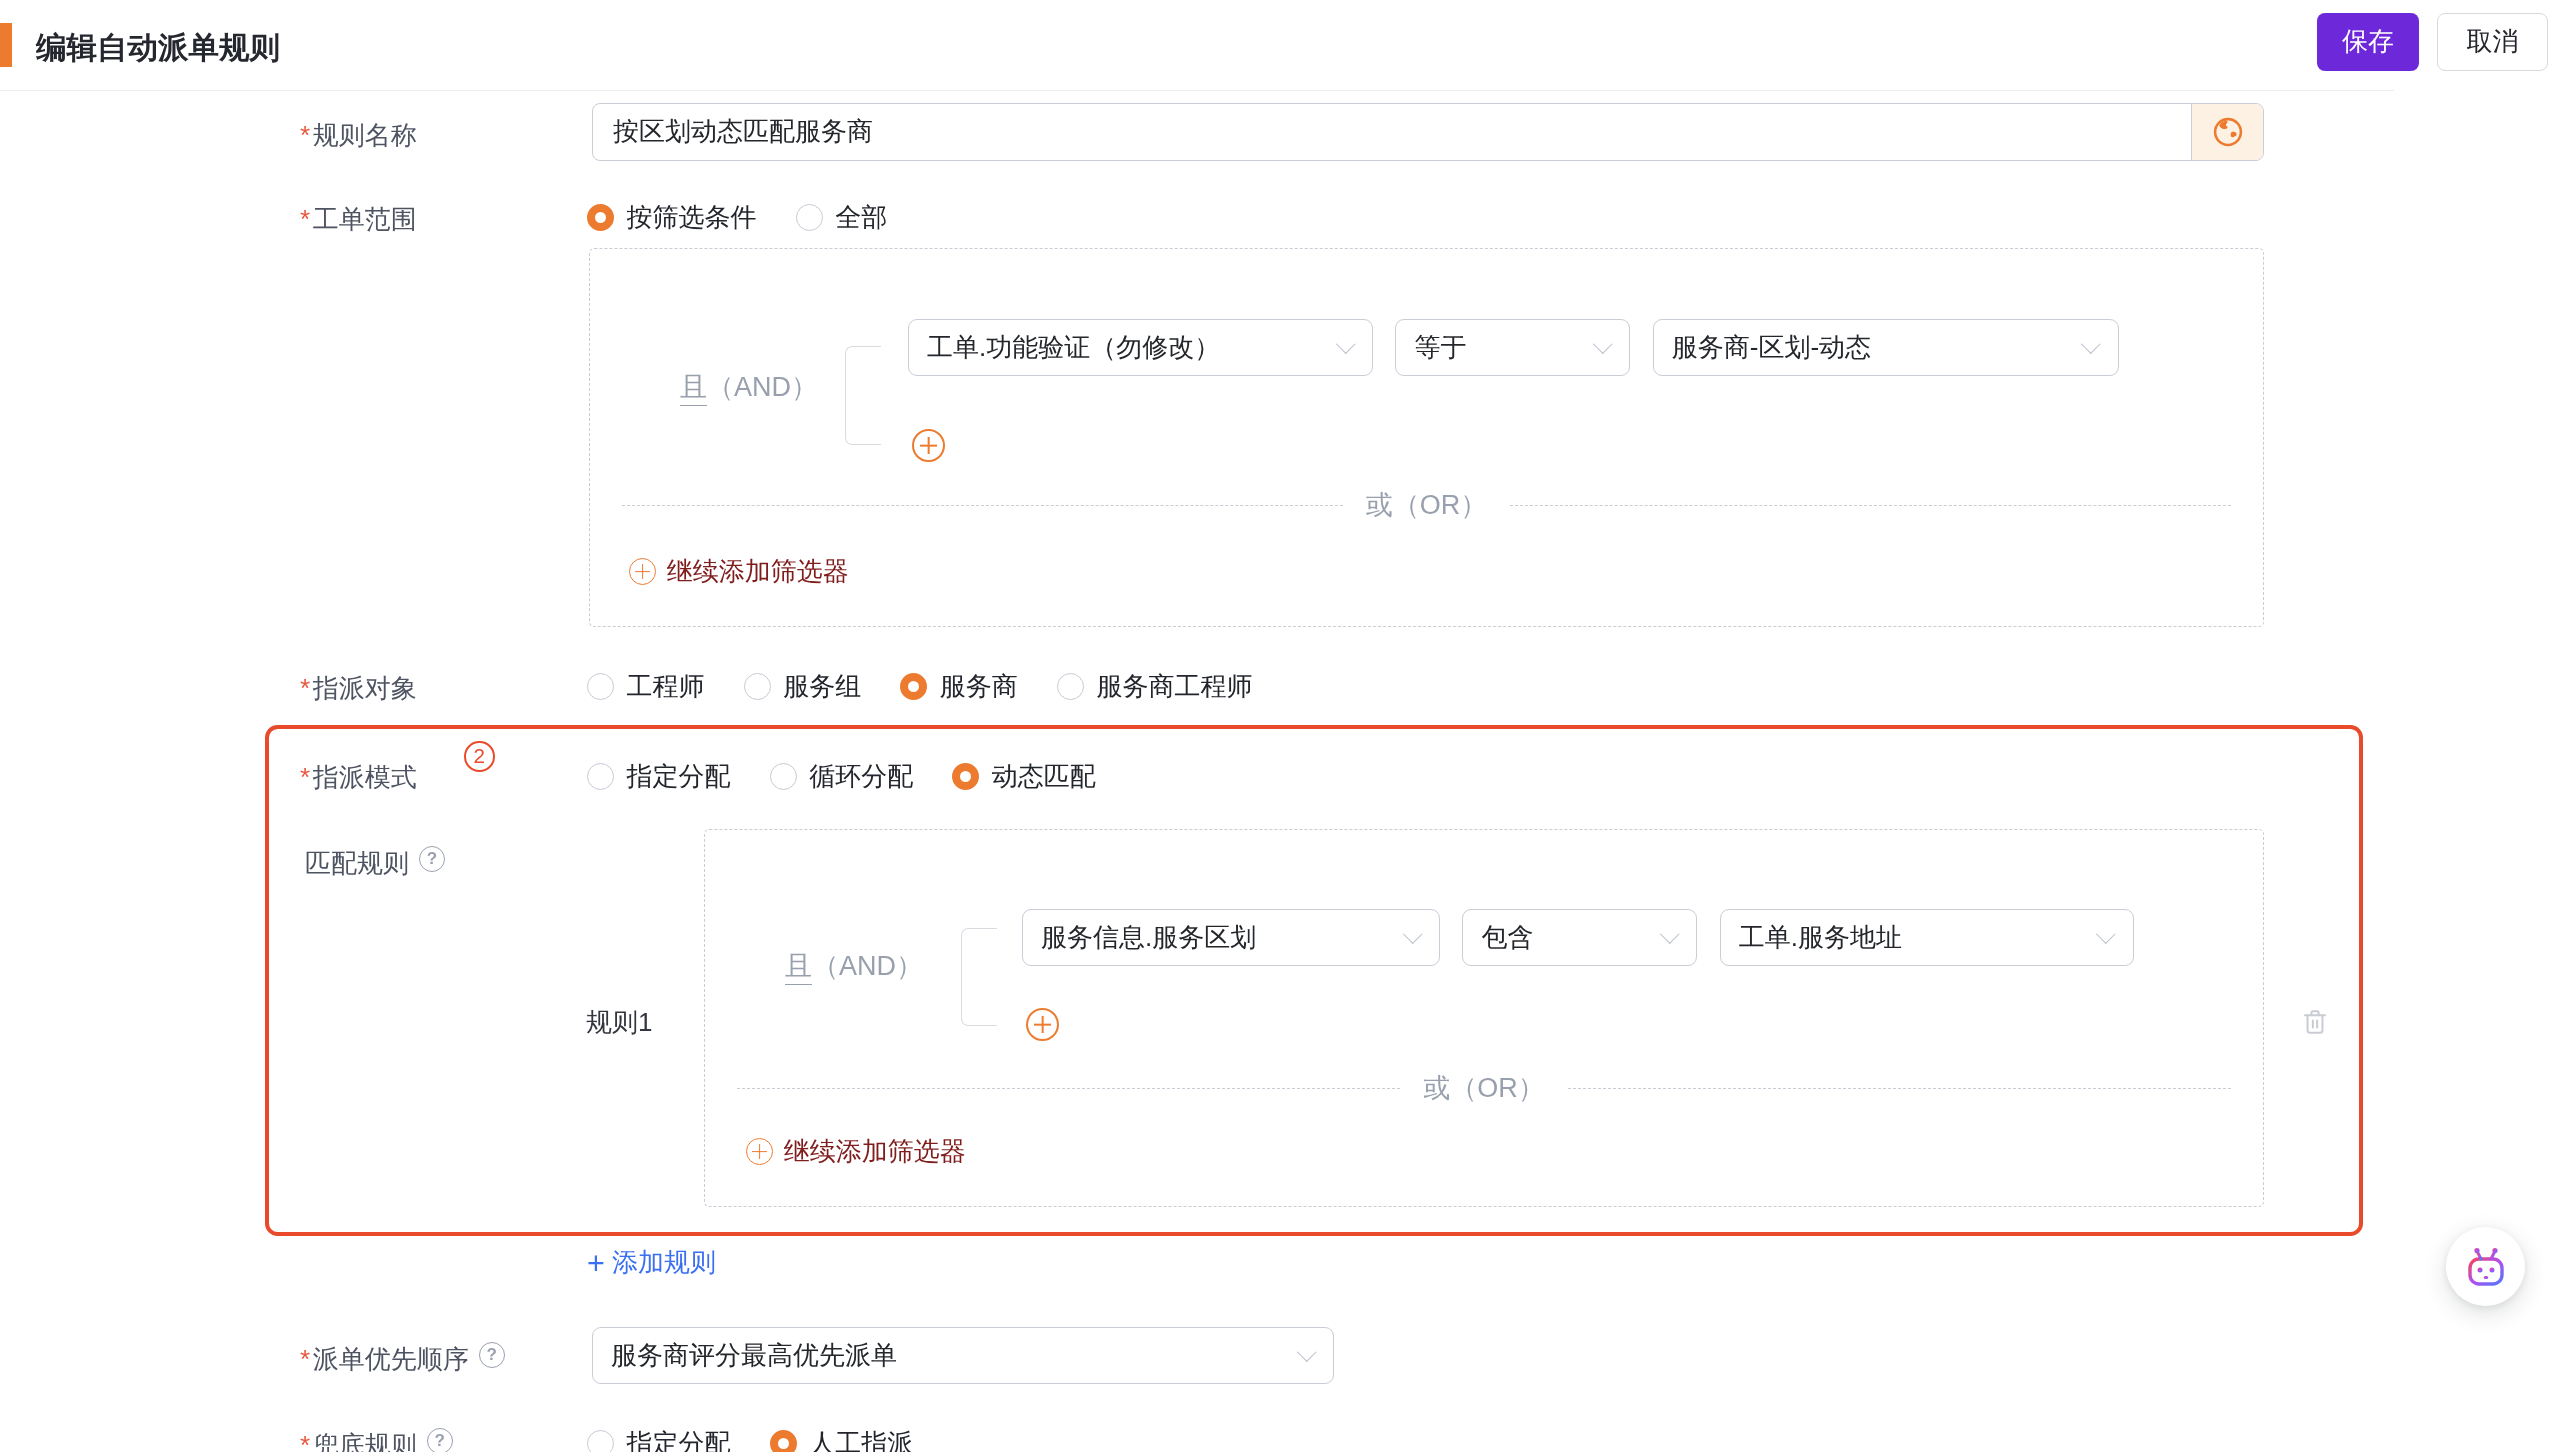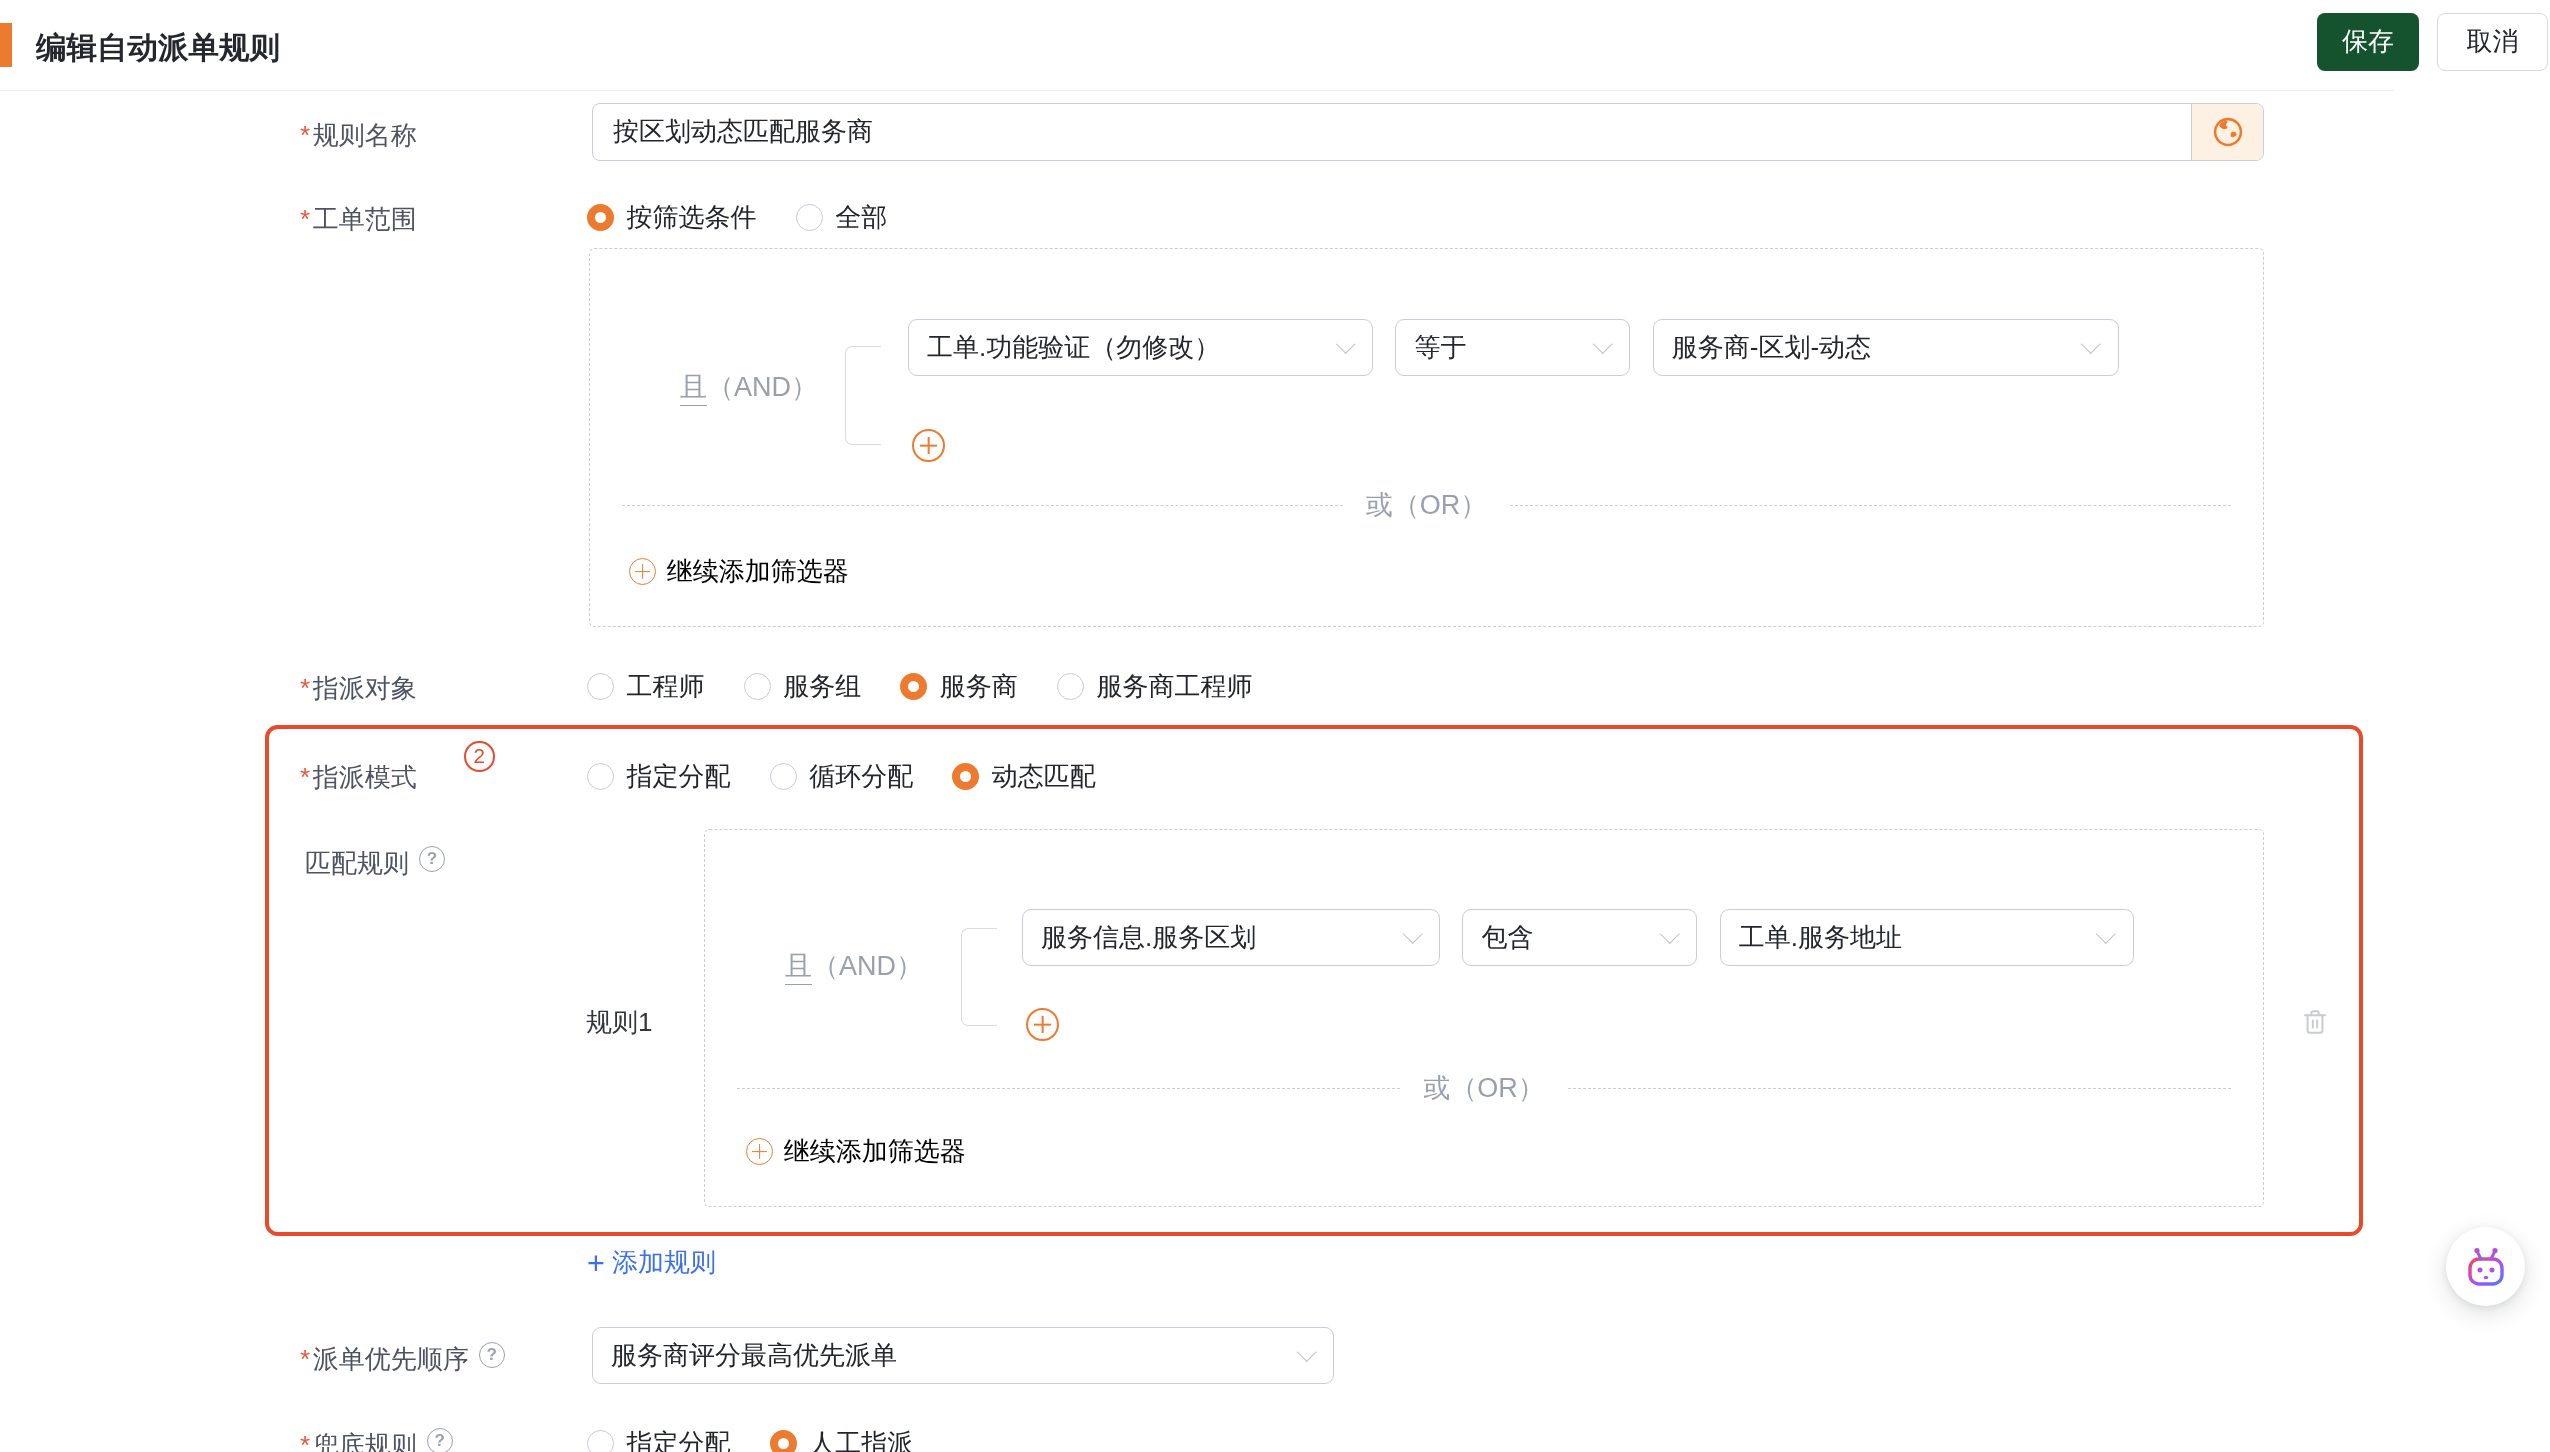--- a/index.html
+++ b/index.html
@@ -5,21 +5,21 @@
   * { margin:0; padding:0; box-sizing:border-box; }
   html,body { background:#fff; }
   body { font-family:"Liberation Sans","DejaVu Sans",sans-serif; color:#23262b; }
   .page { position:relative; width:2550px; height:1453px; background:#fff; overflow:hidden; }
 
   
   .header { position:absolute; left:0; top:0; width:2394px; height:91px; background:#fff; border-bottom:1.8px solid #ebecf0; }
   .accent { position:absolute; left:0; top:23px; width:11.7px; height:44px; background:#ED7B2F; }
   .title { position:absolute; left:36px; top:28px; font-size:30.5px; font-weight:600; color:#25272e; white-space:nowrap; }
   .btn { position:absolute; top:12.6px; height:58px; border-radius:8px; font-size:26px; display:flex; align-items:center; justify-content:center; cursor:pointer; border:none; font-family:inherit; }
-  .btn.save { left:2317px; width:102px; background:#14532d; color:#fff; }
+  .btn.save { left:2317px; width:102px; background:#6d28d9; color:#fff; }
   .btn.cancel { left:2437px; width:111px; background:#fff; border:1.8px solid #d7d9de; color:#23262b; }
 
   
   .form-label { position:absolute; font-size:26px; color:#4e5361; white-space:nowrap; }
   .required::before { content:"*"; color:#e8573c; margin-right:2.7px; }
   .label-row { position:absolute; display:flex; align-items:flex-start; gap:10px; }
   .label-row .form-label { position:static; }
   .q-icon { width:26px; height:26px; border:1.8px solid #9aa0ae; border-radius:50%; color:#9aa0ae;
             display:inline-flex; align-items:center; justify-content:center; font-size:17px; font-weight:700; }
   .q-icon::before { content:"?"; }
@@ -46,21 +46,21 @@
             padding:0 18px; cursor:pointer; }
   .select-text { flex:1; font-size:26px; color:#23262b; white-space:nowrap; overflow:hidden; }
   .chevron { width:13.5px; height:13.5px; border-right:1.8px solid #b9bec9; border-bottom:1.8px solid #b9bec9;
              transform:rotate(45deg); margin:-7.2px 1.8px 0 12.6px; flex:none; }
   .circle-plus { position:absolute; width:33px; height:33px; border:2.7px solid #ED7B2F; border-radius:50%; cursor:pointer; }
   .circle-plus::before { content:""; position:absolute; left:50%; top:6.3px; bottom:6.3px; width:2.7px; background:#ED7B2F; transform:translateX(-50%); }
   .circle-plus::after  { content:""; position:absolute; top:50%; left:6.3px; right:6.3px; height:2.7px; background:#ED7B2F; transform:translateY(-50%); }
   .or-divider { position:absolute; left:32px; right:32px; height:32px; display:flex; align-items:center; }
   .dash-line { flex:1; border-top:1.8px dashed #c8ccd5; }
   .or-text { font-size:27px; color:#99a0ad; margin:0 23px; white-space:nowrap; }
-  .add-filter { position:absolute; display:flex; align-items:center; gap:10.8px; color:#000000; font-size:26px; cursor:pointer; white-space:nowrap; }
+  .add-filter { position:absolute; display:flex; align-items:center; gap:10.8px; color:#7f1d1d; font-size:26px; cursor:pointer; white-space:nowrap; }
   .mini-plus { position:relative; width:27px; height:27px; border:1.8px solid #ED7B2F; border-radius:50%; flex:none; }
   .mini-plus::before { content:""; position:absolute; left:50%; top:5.4px; bottom:5.4px; width:1.8px; background:#ED7B2F; transform:translateX(-50%); }
   .mini-plus::after  { content:""; position:absolute; top:50%; left:5.4px; right:5.4px; height:1.8px; background:#ED7B2F; transform:translateY(-50%); }
 
   
   .red-box { position:absolute; left:265px; top:725px; width:2098px; height:511px;
              border:4.5px solid #e84a2b; border-radius:12.6px; pointer-events:none; }
   .num-badge { position:absolute; left:464px; top:741px; width:30.5px; height:30.5px; border:2.7px solid #e84a2b; border-radius:50%;
                color:#e84a2b; font-size:20.6px; display:flex; align-items:center; justify-content:center; }
 

